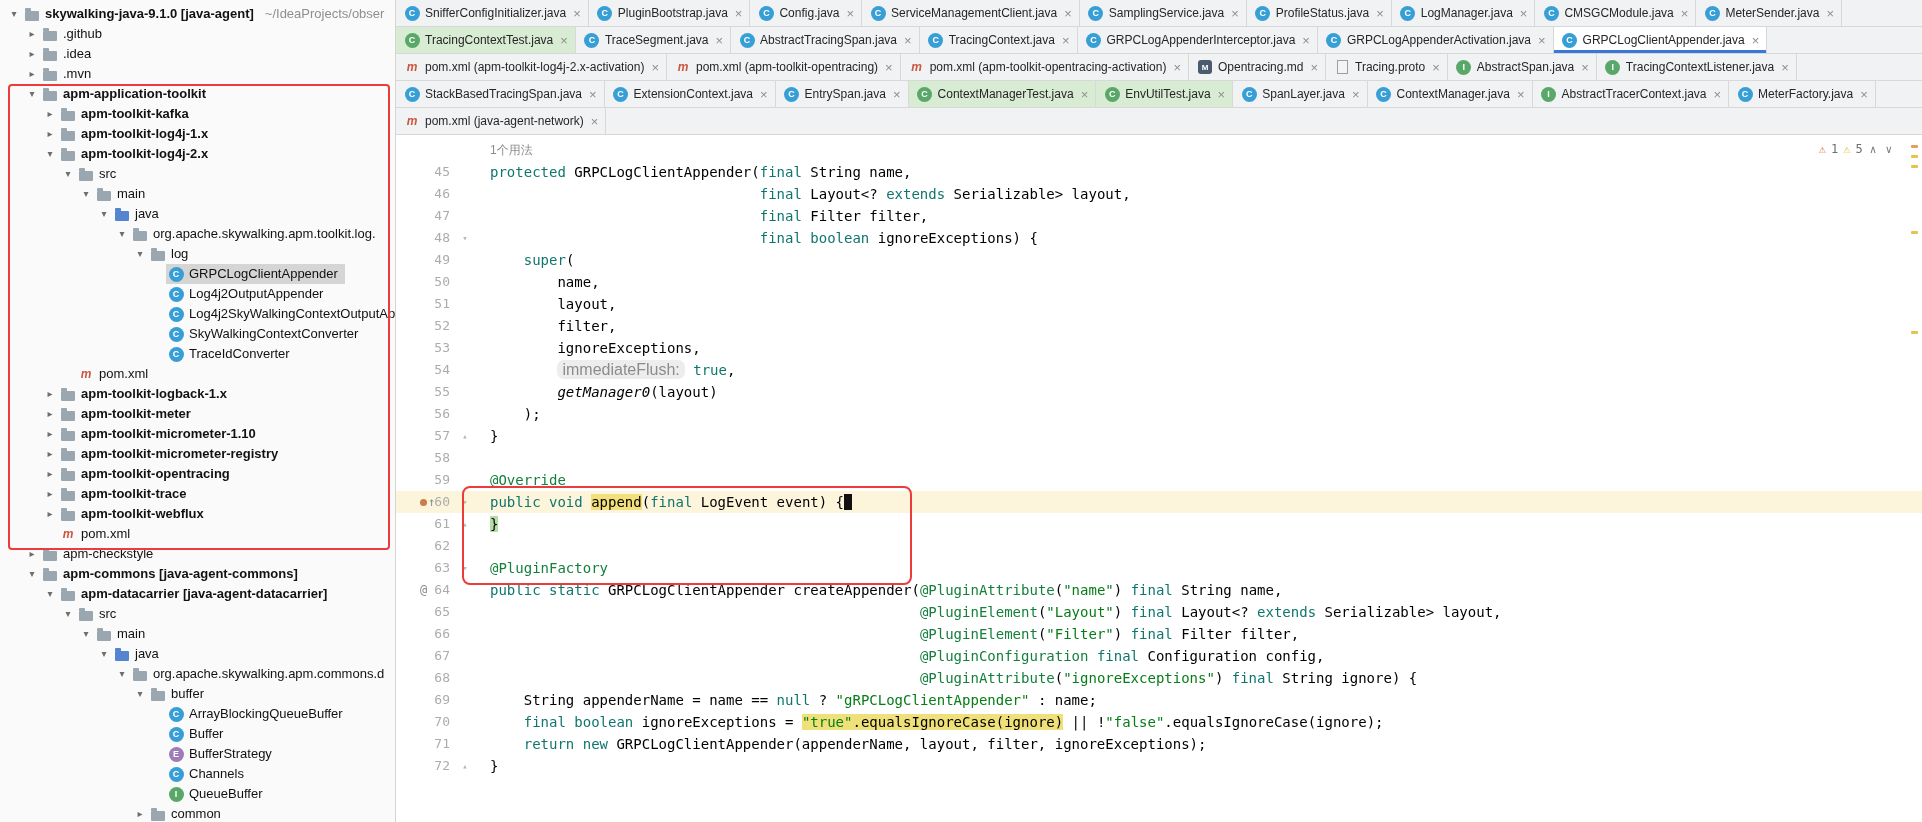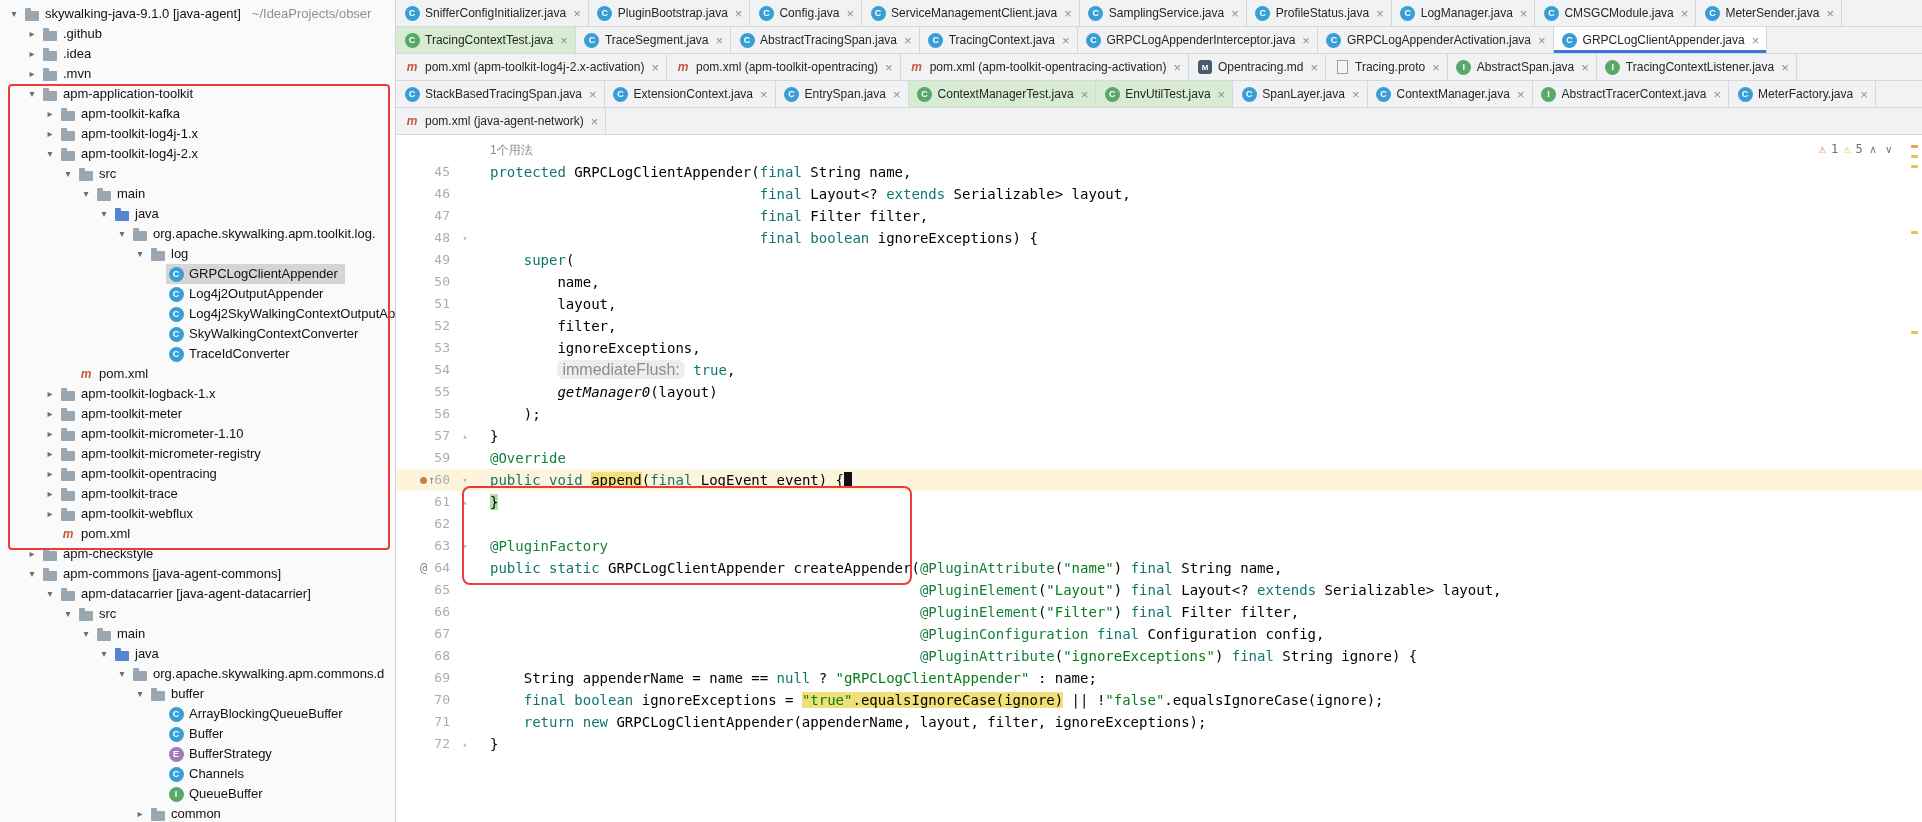--- a/index.html
+++ b/index.html
@@ -7,21 +7,21 @@
   body{width:1922px;height:822px;overflow:hidden;font-family:"Liberation Sans","DejaVu Sans",sans-serif;}
   .app{position:relative;display:flex;width:1922px;height:822px;background:#fff;}
 
   
   .panel{width:396px;flex:0 0 396px;background:#FAFAFA;border-right:1px solid #D4D4D4;overflow:hidden;box-sizing:border-box;}
   .tree{padding-top:4px;}
   .trow{height:20px;line-height:20px;display:flex;align-items:center;font-size:13px;color:#111;white-space:nowrap;cursor:pointer;overflow:hidden;}
   .tch{flex:0 0 16px;width:16px;text-align:center;color:#6E6E6E;font-size:10px;}
   .band{display:inline-flex;align-items:center;gap:5px;padding:0 7px 0 2px;height:20px;}
   .trow.sel .band{background:#D5D5D5;}
-  .tlabel.b{font-weight:normal;}
+  .tlabel.b{font-weight:bold;}
   .tsfx{color:#8F8F8F;margin-left:6px;}
   .ti{flex:0 0 16px;width:16px;height:16px;display:inline-flex;align-items:center;justify-content:center;}
 
   
   .cir{width:15px;height:15px;border-radius:50%;color:#fff;font-weight:bold;font-size:9px;display:flex;align-items:center;justify-content:center;font-family:"Liberation Sans",sans-serif;}
   .cir.k-class{background:#389FD6;}
   .cir.k-test{background:#59A869;}
   .cir.k-interface{background:#59A869;}
   .cir.k-enum{background:#9E7CB8;}
   .fol{width:14px;height:10px;background:#9AA7B0;border-radius:1px;position:relative;margin-top:3px;}
@@ -709,20 +709,21 @@
           <div class="cline"><span class="gicon"></span><span class="lnum">48</span><span class="fold">▾</span><span class="codetext"><span class="sg-p">                                </span><span class="sg-k">final boolean </span><span class="sg-p">ignoreExceptions) {</span></span></div>
           <div class="cline"><span class="gicon"></span><span class="lnum">49</span><span class="fold"></span><span class="codetext"><span class="sg-p">    </span><span class="sg-k">super</span><span class="sg-p">(</span></span></div>
           <div class="cline"><span class="gicon"></span><span class="lnum">50</span><span class="fold"></span><span class="codetext"><span class="sg-p">        name,</span></span></div>
           <div class="cline"><span class="gicon"></span><span class="lnum">51</span><span class="fold"></span><span class="codetext"><span class="sg-p">        layout,</span></span></div>
           <div class="cline"><span class="gicon"></span><span class="lnum">52</span><span class="fold"></span><span class="codetext"><span class="sg-p">        filter,</span></span></div>
           <div class="cline"><span class="gicon"></span><span class="lnum">53</span><span class="fold"></span><span class="codetext"><span class="sg-p">        ignoreExceptions,</span></span></div>
           <div class="cline"><span class="gicon"></span><span class="lnum">54</span><span class="fold"></span><span class="codetext"><span class="sg-p">        </span><span class="sg-chip">immediateFlush:</span><span class="sg-p"> </span><span class="sg-k">true</span><span class="sg-p">,</span></span></div>
           <div class="cline"><span class="gicon"></span><span class="lnum">55</span><span class="fold"></span><span class="codetext"><span class="sg-p">        </span><span class="sg-it">getManager0</span><span class="sg-p">(layout)</span></span></div>
           <div class="cline"><span class="gicon"></span><span class="lnum">56</span><span class="fold"></span><span class="codetext"><span class="sg-p">    );</span></span></div>
           <div class="cline"><span class="gicon"></span><span class="lnum">57</span><span class="fold">▴</span><span class="codetext"><span class="sg-p">}</span></span></div>
+          <div class="cline"><span class="gicon"></span><span class="lnum">58</span><span class="fold"></span><span class="codetext"></span></div>
           <div class="cline"><span class="gicon"></span><span class="lnum">59</span><span class="fold"></span><span class="codetext"><span class="sg-a">@Override</span></span></div>
           <div class="cline cur"><span class="gicon"><i class="odot"></i>↑</span><span class="lnum">60</span><span class="fold">▾</span><span class="codetext"><span class="sg-k">public void </span><span class="sg-hly">append</span><span class="sg-p">(</span><span class="sg-k">final </span><span class="sg-p">LogEvent event) {</span><span class="sg-caret"></span></span></div>
           <div class="cline"><span class="gicon"></span><span class="lnum">61</span><span class="fold">▴</span><span class="codetext"><span class="sg-hlg">}</span></span></div>
           <div class="cline"><span class="gicon"></span><span class="lnum">62</span><span class="fold"></span><span class="codetext"></span></div>
           <div class="cline"><span class="gicon"></span><span class="lnum">63</span><span class="fold">▾</span><span class="codetext"><span class="sg-a">@PluginFactory</span></span></div>
           <div class="cline"><span class="gicon">@</span><span class="lnum">64</span><span class="fold"></span><span class="codetext"><span class="sg-k">public static </span><span class="sg-p">GRPCLogClientAppender createAppender(</span><span class="sg-a">@PluginAttribute</span><span class="sg-p">(</span><span class="sg-s">"name"</span><span class="sg-p">) </span><span class="sg-k">final </span><span class="sg-p">String name,</span></span></div>
           <div class="cline"><span class="gicon"></span><span class="lnum">65</span><span class="fold"></span><span class="codetext"><span class="sg-p">                                                   </span><span class="sg-a">@PluginElement</span><span class="sg-p">(</span><span class="sg-s">"Layout"</span><span class="sg-p">) </span><span class="sg-k">final </span><span class="sg-p">Layout&lt;? </span><span class="sg-k">extends</span><span class="sg-p"> Serializable&gt; layout,</span></span></div>
           <div class="cline"><span class="gicon"></span><span class="lnum">66</span><span class="fold"></span><span class="codetext"><span class="sg-p">                                                   </span><span class="sg-a">@PluginElement</span><span class="sg-p">(</span><span class="sg-s">"Filter"</span><span class="sg-p">) </span><span class="sg-k">final </span><span class="sg-p">Filter filter,</span></span></div>
           <div class="cline"><span class="gicon"></span><span class="lnum">67</span><span class="fold"></span><span class="codetext"><span class="sg-p">                                                   </span><span class="sg-a">@PluginConfiguration</span><span class="sg-p"> </span><span class="sg-k">final </span><span class="sg-p">Configuration config,</span></span></div>
           <div class="cline"><span class="gicon"></span><span class="lnum">68</span><span class="fold"></span><span class="codetext"><span class="sg-p">                                                   </span><span class="sg-a">@PluginAttribute</span><span class="sg-p">(</span><span class="sg-s">"ignoreExceptions"</span><span class="sg-p">) </span><span class="sg-k">final </span><span class="sg-p">String ignore) {</span></span></div>

